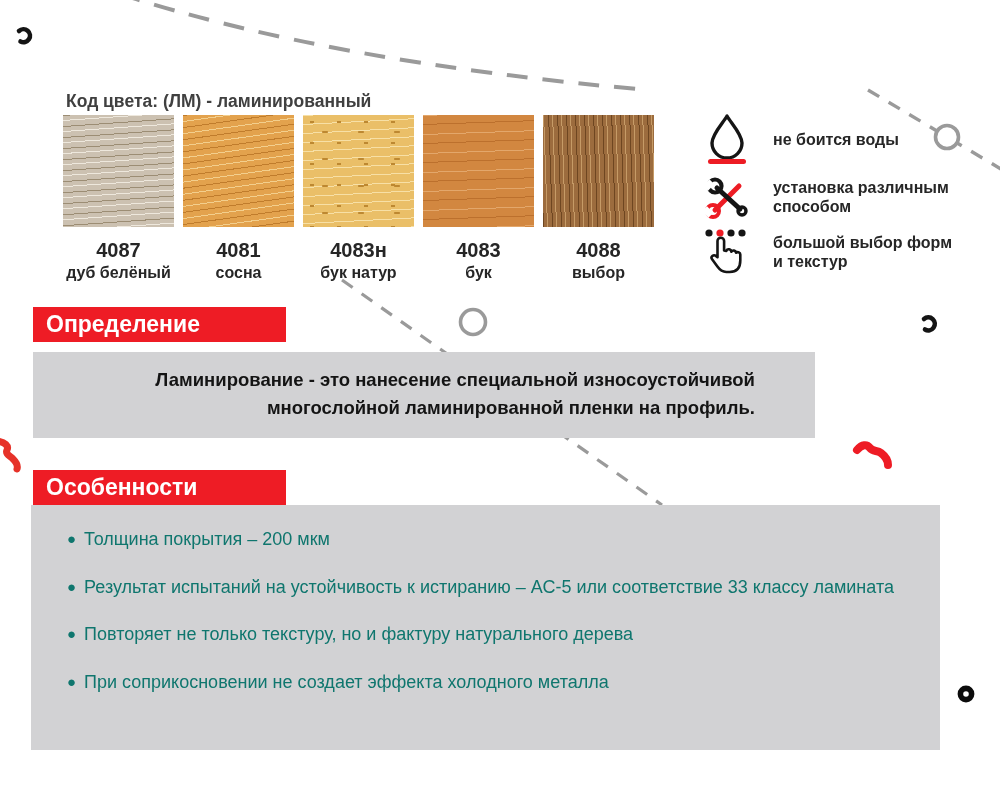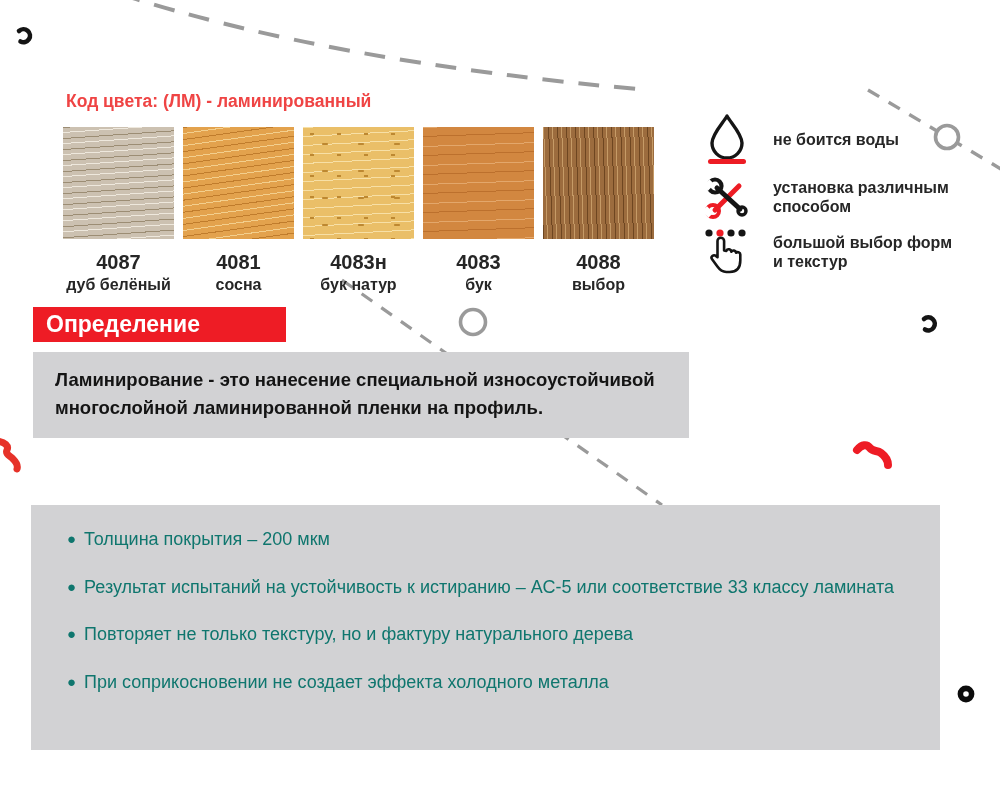--- a/index.html
+++ b/index.html
@@ -8,25 +8,25 @@
     position:relative; width:1000px; height:800px; background:#ffffff;
     overflow:hidden; font-family:"Liberation Sans","DejaVu Sans",sans-serif;
     color:#222;
   }
   .decor { position:absolute; left:0; top:0; width:1000px; height:800px; z-index:0; }
   .content { position:absolute; left:0; top:0; width:1000px; height:800px; z-index:1; }
 
   
   .title { position:absolute; left:65px; top:55px; font-size:27px; font-weight:bold;
            color:#262626; letter-spacing:-0.3px; }
-  .subtitle { position:absolute; left:66px; top:91px; font-size:17.5px; color:#ef4444; font-weight:600; }
+  .subtitle { position:absolute; left:66px; top:91px; font-size:17.5px; color:#404040; font-weight:600; }
   .subtitle .code { font-weight:bold; }
 
   
-  .swatch-row { position:absolute; left:63px; top:115px; display:flex; gap:9px;margin-top:12px; }
+  .swatch-row { position:absolute; left:63px; top:115px; display:flex; gap:9px; }
   .swatch { width:111px; text-align:center; }
   .tile { width:111px; height:112px; background-color:var(--base); }
   .grain-h   { background-image:repeating-linear-gradient(176deg, var(--dark) 0 1px, transparent 1px 5px, var(--light) 5px 6px, transparent 6px 11px); }
   .grain-diag{ background-image:repeating-linear-gradient(172deg, var(--dark) 0 1px, transparent 1px 6px, var(--light) 6px 7px, transparent 7px 12px); }
   .grain-speckle { background-image:
       radial-gradient(4px 2px at 9px 7px,  var(--dark) 55%, transparent 60%),
       radial-gradient(5px 2px at 22px 17px, var(--dark) 55%, transparent 60%),
       repeating-linear-gradient(177deg, var(--light) 0 1px, transparent 1px 9px);
       background-size: 27px 21px, 36px 27px, auto; }
   .grain-smooth { background-image:repeating-linear-gradient(178deg, var(--light) 0 1px, transparent 1px 9px, var(--dark) 9px 10px, transparent 10px 19px); }
@@ -39,21 +39,21 @@
   .icon-row { display:flex; align-items:center; gap:23px; }
   .icon-box { width:46px; flex:0 0 46px; display:flex; justify-content:center; }
   .icon-label { font-size:16px; line-height:19px; font-weight:600; color:#262626; max-width:200px; }
 
   
   .sec-header { position:absolute; height:35px; background:var(--red,#ee1c25); color:#fff;
                 font-size:23px; font-weight:bold; line-height:34px; padding-left:13px; width:253px; }
   .sec-header.def  { left:33px; top:307px; }
   .sec-header.feat { left:33px; top:470px; }
   .panel { position:absolute; background:#d2d2d4; }
-  .panel.def  { left:33px; top:352px; width:656px; height:86px; padding:14px 20px 14px 22px; }
+  .panel.def  { left:33px; top:352px; width:782px; height:86px; padding:14px 20px 14px 22px;text-align:right; }
   .panel.feat { left:31px; top:505px; width:909px; height:245px; padding:20px 18px 0 12px; }
   .def-text { font-size:18.5px; line-height:27.5px; font-weight:600; color:#141414; max-width:700px; }
   .feat-item { font-size:18px; line-height:29px; font-weight:500; color:#0f766e;
                max-width:845px; margin-bottom:19px;margin-left:24px; }
   .feat-item .bullet { font-size:15px; margin-right:8px; position:relative; top:-1px; }
   .feat-item.tight { margin-bottom:18px; }
 </style>
 </head>
 <body>
 
@@ -142,20 +142,21 @@
         </span>
         <span class="icon-label">большой выбор форм и текстур</span>
       </div>
     </div>
 
     <div class="sec-header def" style="--red: #ee1c25;">Определение</div>
     <div class="panel def">
       <div class="def-text">Ламинирование - это нанесение специальной износоустойчивой многослойной ламинированной пленки на профиль.</div>
     </div>
 
+    <div class="sec-header feat" style="--red: #ee1c25;">Особенности</div>
     <div class="panel feat">
       <div class="feat-item"><span class="bullet">●</span><span>Толщина покрытия – 200 мкм</span></div>
       <div class="feat-item tight"><span class="bullet">●</span><span>Результат испытаний на устойчивость к истиранию – АС-5 или соответствие 33 классу ламината</span></div>
       <div class="feat-item"><span class="bullet">●</span><span>Повторяет не только текстуру, но и фактуру натурального дерева</span></div>
       <div class="feat-item"><span class="bullet">●</span><span>При соприкосновении не создает эффекта холодного металла</span></div>
     </div>
 
   </div>
 </div>
 

